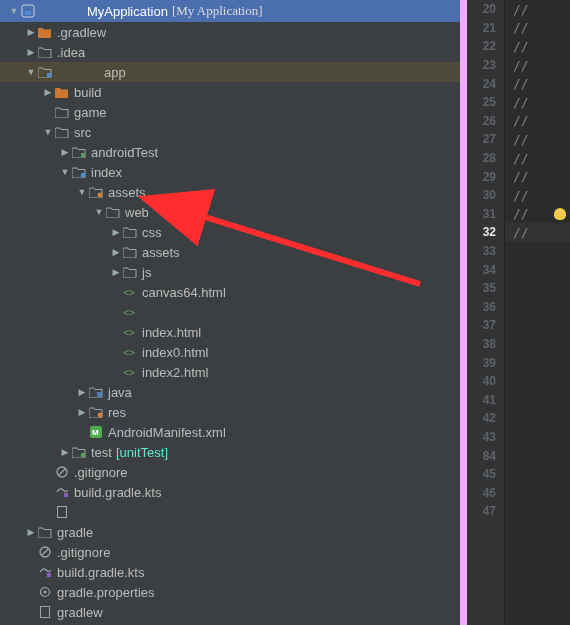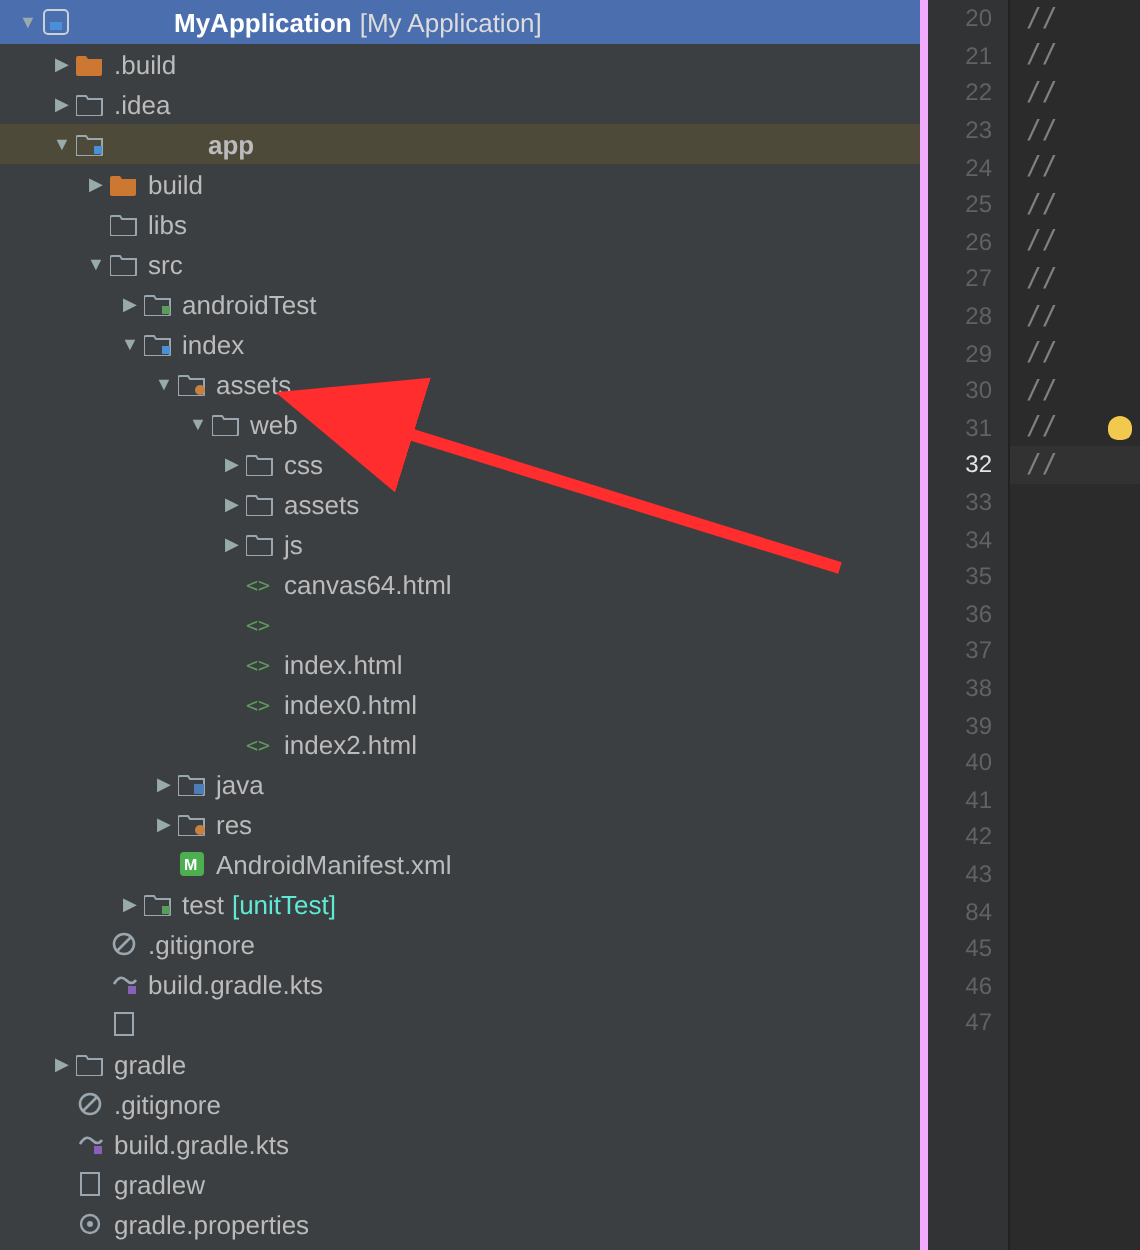--- a/index.html
+++ b/index.html
@@ -16,21 +16,22 @@
   .container { display: flex; height: 100%; }
   .tree-panel {
     width: 460px;
     background: #3c3f41;
     overflow: hidden;
     position: relative;
   }
   .gutter-panel {
     width: 44px;
     background: #313335;
-    border-left: 4px solid #f0abfc;
+    border-left: 7px solid #f0abfc;
+    font-weight: bold;
   }
   .code-panel {
     flex: 1;
     background: #2b2b2b;
     border-left: 1px solid #222;
   }
   .tree-root-row {
     height: 22px;
     display: flex;
     align-items: center;
@@ -59,24 +60,24 @@
   .icon {
     width: 16px;
     height: 16px;
     display: inline-flex;
     align-items: center;
     justify-content: center;
     margin-right: 4px;
     flex-shrink: 0;
   }
   .label { color: #bbbbbb; }
-  .label.bold { font-weight: bold; padding-left: 47px; }
+  .label.bold { font-weight: normal; padding-left: 47px; }
   .label.white { color: #fff; }
   .annot { color: #5eead4; margin-left: 4px; }
-  .annot.whiteish { color: #dcdcdc; }
+  .annot.whiteish { color: #dcdcdc; font-family: Liberation Serif, serif; }
   .gutter-line {
     height: 18.6px;
     display: flex;
     align-items: center;
     justify-content: flex-end;
     padding-right: 8px;
     color: #606366;
     font-size: 12px;
   }
   .gutter-line.current { color: #e5e5e5; }
@@ -122,21 +123,21 @@
       <span class="annot whiteish">[My Application]</span>
     </div>
     <div id="tree-body">
         <div class="tree-row" style="padding-left: 25px;">
           <span class="chev">▶</span>
           <span class="icon">
             <svg width="14" height="12">
               <path d="M1 2h4l1 1.5h7v7.5a1 1 0 0 1-1 1H1a1 1 0 0 1-1-1V3a1 1 0 0 1 1-1z" fill="#cc7832" stroke="none"></path>
             </svg>
           </span>
-          <span class="label">.build</span>
+          <span class="label">.gradlew</span>
         </div>
         <div class="tree-row" style="padding-left: 25px;">
           <span class="chev">▶</span>
           <span class="icon">
             <svg width="14" height="12">
               <path d="M1 2h4l1 1.5h7v7.5a1 1 0 0 1-1 1H1a1 1 0 0 1-1-1V3a1 1 0 0 1 1-1z" fill="none" stroke="#9aa7b0"></path>
             </svg>
           </span>
           <span class="label">.idea</span>
         </div>
@@ -159,21 +160,21 @@
           </span>
           <span class="label">build</span>
         </div>
         <div class="tree-row" style="padding-left: 42px;">
           <span class="chev"></span>
           <span class="icon">
             <svg width="14" height="12">
               <path d="M1 2h4l1 1.5h7v7.5a1 1 0 0 1-1 1H1a1 1 0 0 1-1-1V3a1 1 0 0 1 1-1z" fill="none" stroke="#9aa7b0"></path>
             </svg>
           </span>
-          <span class="label">libs</span>
+          <span class="label">game</span>
         </div>
         <div class="tree-row" style="padding-left: 42px;">
           <span class="chev">▼</span>
           <span class="icon">
             <svg width="14" height="12">
               <path d="M1 2h4l1 1.5h7v7.5a1 1 0 0 1-1 1H1a1 1 0 0 1-1-1V3a1 1 0 0 1 1-1z" fill="none" stroke="#9aa7b0"></path>
             </svg>
           </span>
           <span class="label">src</span>
         </div>
@@ -381,35 +382,35 @@
             <svg width="14" height="12">
               <path d="M2 6 Q5 1 8 4 Q11 7 13 4" fill="none" stroke="#9aa7b0" stroke-width="1.3"></path>
               <rect x="9" y="7" width="4" height="4" fill="#8860b6"></rect>
             </svg>
           </span>
           <span class="label">build.gradle.kts</span>
         </div>
         <div class="tree-row" style="padding-left: 25px;">
           <span class="chev"></span>
           <span class="icon">
-            <svg width="10" height="12">
-              <rect x="0.5" y="0.5" width="9" height="11" fill="none" stroke="#9aa7b0"></rect>
-            </svg>
-          </span>
-          <span class="label">gradlew</span>
-        </div>
-        <div class="tree-row" style="padding-left: 25px;">
-          <span class="chev"></span>
-          <span class="icon">
             <svg width="12" height="12">
               <circle cx="6" cy="6" r="4.5" fill="none" stroke="#9aa7b0" stroke-width="1.2"></circle>
               <circle cx="6" cy="6" r="1.5" fill="#9aa7b0"></circle>
             </svg>
           </span>
           <span class="label">gradle.properties</span>
+        </div>
+        <div class="tree-row" style="padding-left: 25px;">
+          <span class="chev"></span>
+          <span class="icon">
+            <svg width="10" height="12">
+              <rect x="0.5" y="0.5" width="9" height="11" fill="none" stroke="#9aa7b0"></rect>
+            </svg>
+          </span>
+          <span class="label">gradlew</span>
         </div>
       </div>
 
     <svg class="arrow-overlay">
       <defs>
         <marker id="ah" markerWidth="12" markerHeight="12" refX="2" refY="5" orient="auto">
           <path d="M0,0 L12,5 L0,10 Z" fill="#ff2d2d"></path>
         </marker>
       </defs>
       <line x1="420" y1="284" x2="195" y2="214" stroke="#ff2d2d" stroke-width="6" marker-end="url(#ah)"></line>

